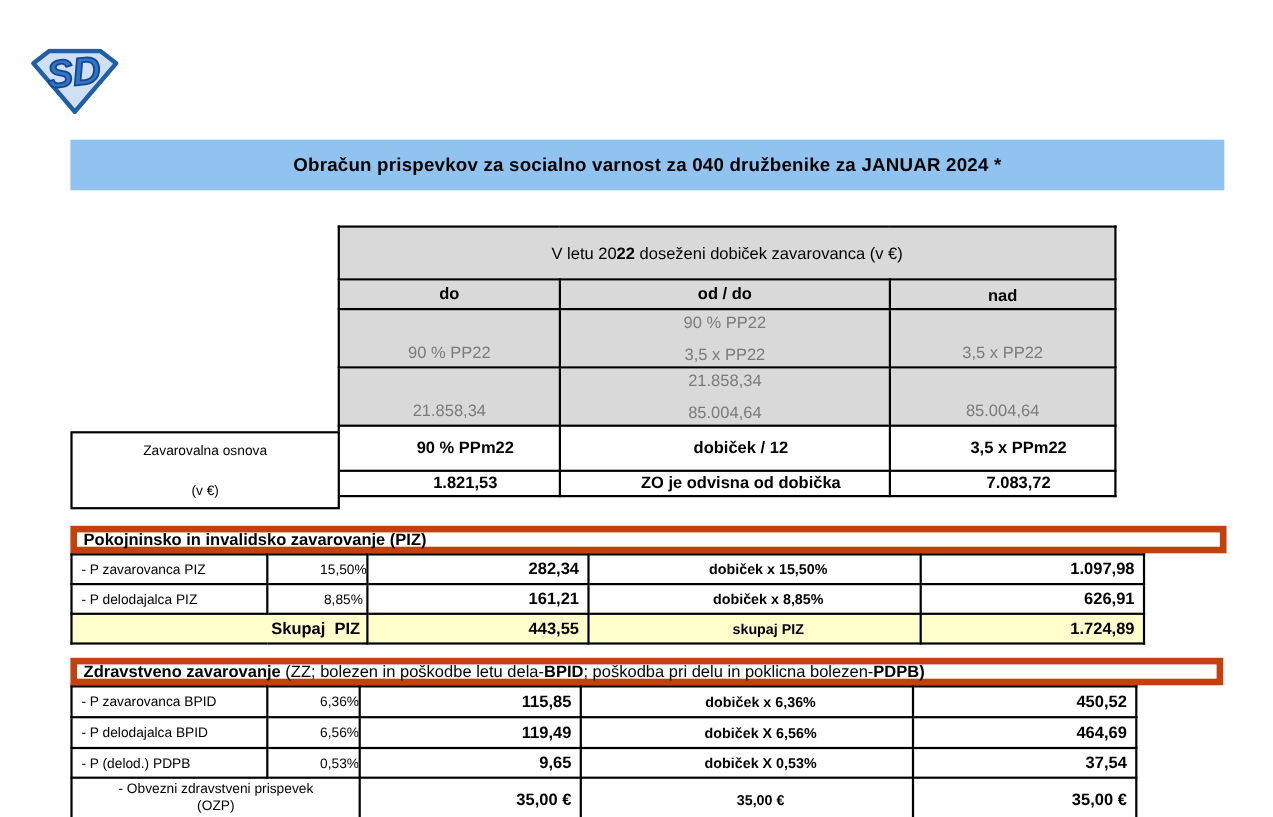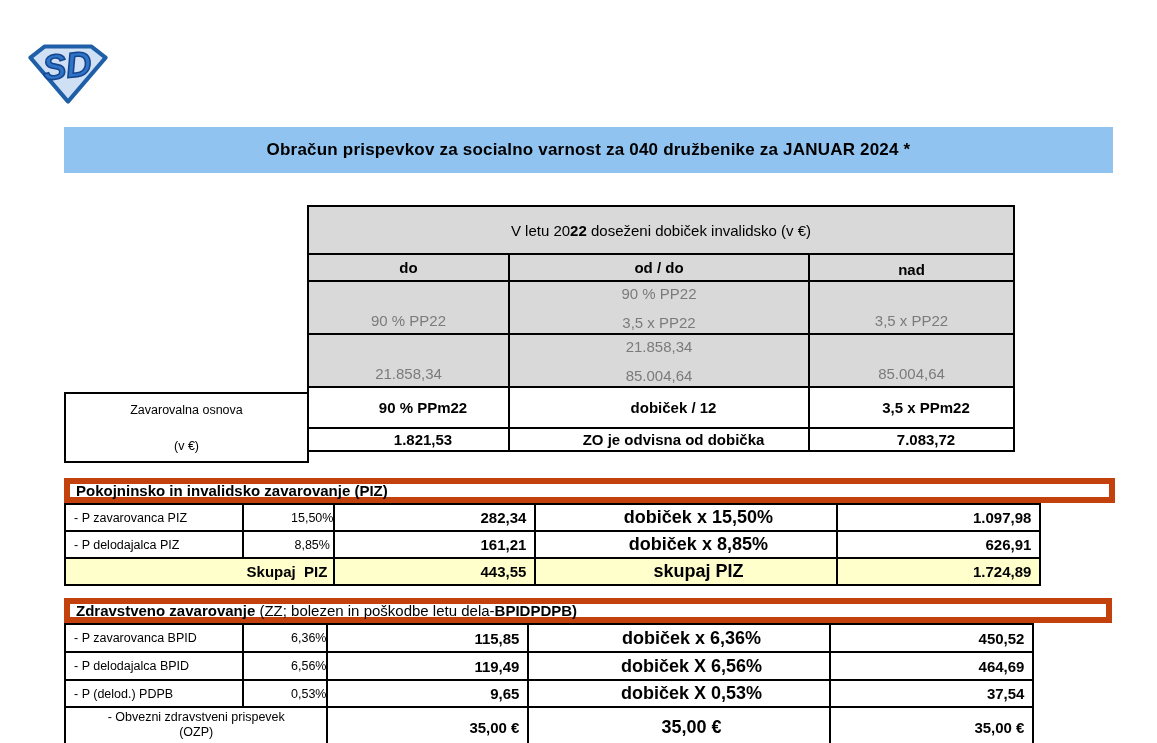--- a/index.html
+++ b/index.html
@@ -55,21 +55,21 @@
   #zz-header  { left: 64px; top: 598px; width: 1048px; }
 
   
   .contrib { left: 64px; }
   #piz-table { top: 503px; }
   #zz-table  { top: 623px; }
   .contrib td { background: #fff; font-size: 12.5px; vertical-align: middle; }
   .contrib td.lbl { text-align: left; padding-left: 8px; }
   .contrib td.pct { text-align: center; padding-left: 47px; }
   .contrib td.val { text-align: right; padding-right: 8px; font-weight: bold; font-size: 15px; }
-  .contrib td.mid { text-align: center; font-weight: bold; font-size: 18px; padding-left: 24px; }
+  .contrib td.mid { text-align: center; font-weight: bold; font-size: 13px; padding-left: 24px; }
   .contrib tr.r { height: 27px; }
   .contrib tr.r28 { height: 28px; }
   .contrib tr.total td { background: var(--total-row-bg, #ffffcc); }
   .contrib td.total-label { text-align: right; padding-right: 6px; font-weight: bold; font-size: 15px; white-space: pre; }
   .contrib tr.ozp { height: 40px; }
   .contrib td.ozp-lbl { text-align: center; line-height: 15px; padding-top: 2px; vertical-align: top; }
 </style>
 </head>
 <body>
 
@@ -85,21 +85,21 @@
 </div>
 
 <table class="abs" id="profit-table">
   <colgroup>
       <col style="width:201px">
       <col style="width:300px">
       <col style="width:205px">
     </colgroup>
   <tbody>
       <tr>
-    <td colspan="3" class="merged-header"><span>V letu 20</span><span class="b">22</span><span> doseženi dobiček invalidsko (v €)</span></td>
+    <td colspan="3" class="merged-header"><span>V letu 20</span><span class="b">22</span><span> doseženi dobiček zavarovanca (v €)</span></td>
   </tr>
   <tr>
     <td class="colhead">do</td>
     <td class="colhead">od / do</td>
     <td class="colhead low">nad</td>
   </tr>
   <tr class="grayrow">
     <td class="side">90 % PP22</td>
     <td class="twoline">
       <div class="stack">
@@ -166,21 +166,21 @@
   <tr class="r total">
     <td colspan="2" class="total-label">Skupaj  PIZ</td>
     <td class="val">443,55</td>
     <td class="mid">skupaj PIZ</td>
     <td class="val">1.724,89</td>
   </tr>
 </tbody>
   </table>
 
 <div class="abs sec-header" id="zz-header">
-  <span class="b">Zdravstveno zavarovanje </span><span>(ZZ; bolezen in poškodbe letu dela-</span><span class="b">BPID</span><span class="b">PDPB)</span>
+  <span class="b">Zdravstveno zavarovanje </span><span>(ZZ; bolezen in poškodbe letu dela-</span><span class="b">BPID</span><span>; poškodba pri delu in poklicna bolezen-</span><span class="b">PDPB)</span>
 </div>
 <table class="abs contrib" id="zz-table">
   <colgroup>
       <col style="width:178px">
       <col style="width:67px">
       <col style="width:201px">
       <col style="width:302px">
       <col style="width:203px">
     </colgroup>
   <tbody>

